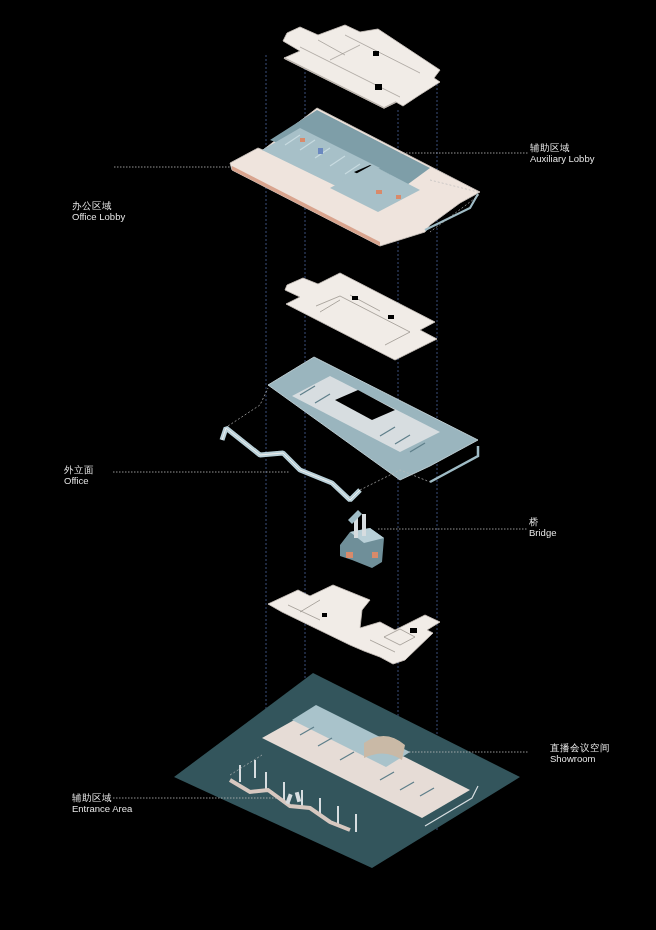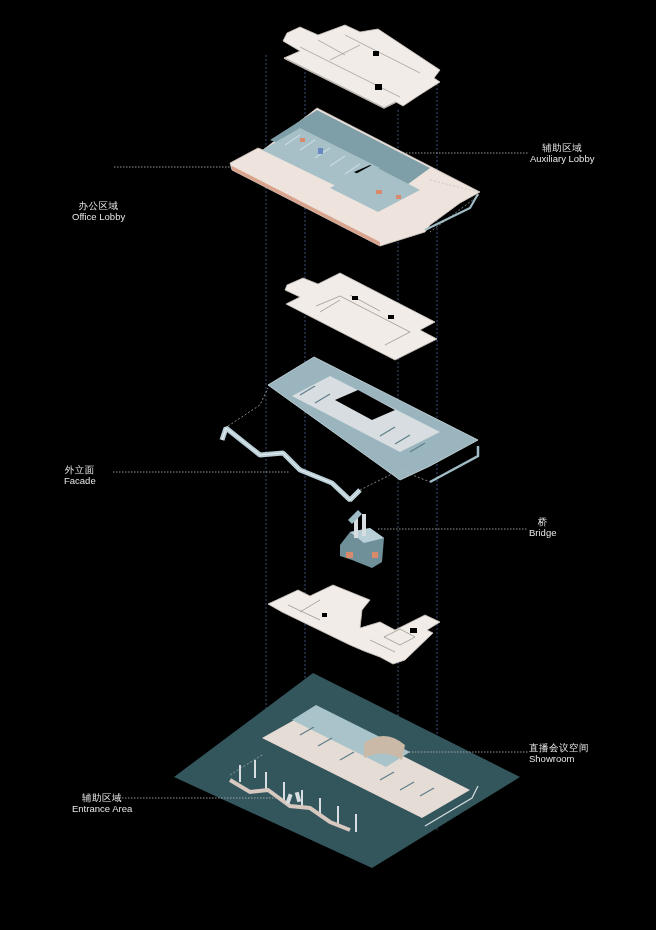--- a/index.html
+++ b/index.html
@@ -1,20 +1,20 @@
 <!DOCTYPE html>
 <html><head>
 <meta charset="utf-8">
 <style>
   html, body { margin: 0; padding: 0; background: #000; }
   body { width: 656px; height: 930px; position: relative; overflow: hidden;
          font-family: "Liberation Sans", sans-serif; }
   #stage { position: absolute; left: 0; top: 0; width: 656px; height: 930px; }
   .label { position: absolute; color: #e6e6e6; font-size: 9.5px; line-height: 11px; white-space: nowrap; }
-  .label .zh { display: block; letter-spacing: 0.5px; text-align: center; }
+  .label .zh { display: block; letter-spacing: 0.5px; }
   .label .en { display: block; }
 </style>
 </head>
 <body>
 
 <svg id="stage" viewBox="0 0 656 930" xmlns="http://www.w3.org/2000/svg">
 
   <g stroke="#3b4f7a" stroke-width="1" stroke-dasharray="2,2" fill="none">
     <line x1="266" y1="55" x2="266" y2="790"></line>
     <line x1="305" y1="60" x2="305" y2="700"></line>
@@ -158,26 +158,26 @@
 <div class="label" style="left:72px; top:156px;margin-top:44px;">
   <span class="zh">办公区域</span>
   <span class="en">Office Lobby</span>
 </div>
 <div class="label" style="left:530px; top:142px;">
   <span class="zh">辅助区域</span>
   <span class="en">Auxiliary Lobby</span>
 </div>
 <div class="label" style="left:64px; top:464px;">
   <span class="zh">外立面</span>
-  <span class="en">Facade</span>
+  <span class="en">Office</span>
 </div>
 <div class="label" style="left:529px; top:516px;">
   <span class="zh">桥</span>
   <span class="en">Bridge</span>
 </div>
-<div class="label" style="left:529px; top:742px;">
+<div class="label" style="left:550px; top:742px;">
   <span class="zh">直播会议空间</span>
   <span class="en">Showroom</span>
 </div>
 <div class="label" style="left:72px; top:792px;">
   <span class="zh">辅助区域</span>
   <span class="en">Entrance Area</span>
 </div>
 
 </body></html>

